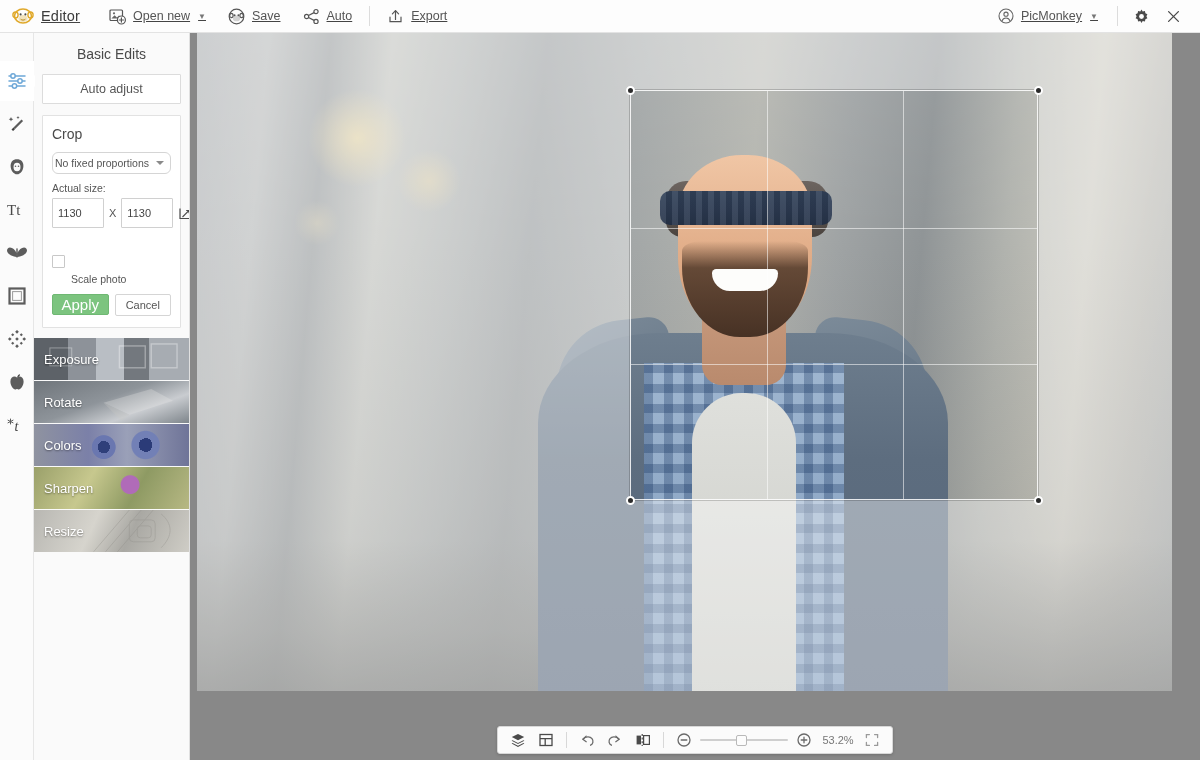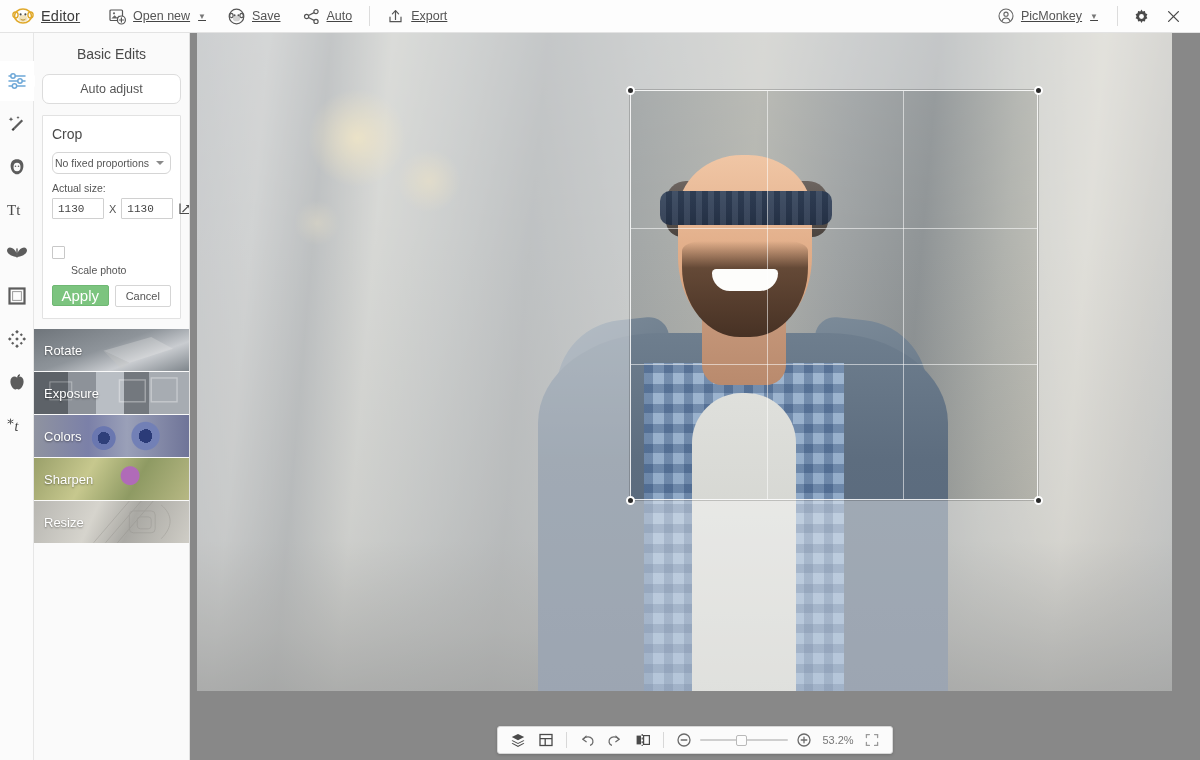--- a/index.html
+++ b/index.html
@@ -57,43 +57,43 @@
     display: flex; flex-direction: column; overflow: hidden;
   }
   .panel-title {
     text-align: center; font-size: 14px; color: #4a4a4a; padding: 13px 0 12px;
     background: #fafafa;
   }
   .panel-pad { padding: 0 8px; }
   .auto-adjust {
     width: 100%; height: 30px; background: #ffffff; border: 1px solid #dcdcdc;
     font-size: 12.5px; color: #555; display: flex; align-items: center; justify-content: center;
-    cursor: default; border-radius: 7px;
+    cursor: default; border-radius: 1px;
   }
 
   .crop-card {
     margin-top: 11px; background: #ffffff; border: 1px solid #e2e2e2;
     padding: 10px 9px 11px; border-radius: 1px;
   }
   .crop-head { font-size: 14px; color: #4a4a4a; margin-bottom: 10px; }
   .select-box {
     position: relative; width: 100%; height: 22px; border: 1px solid #d5d5d5; background: #fff;
     display: flex; align-items: center; padding: 0 18px 0 2px; font-size: 10.5px; color: #555;
     cursor: default; border-radius: 6px;
   }
   .select-box .sel-caret {
     position: absolute; right: 6px; top: 50%; transform: translateY(-50%);
     width: 0; height: 0; border-left: 4px solid transparent; border-right: 4px solid transparent;
     border-top: 4px solid #8a8a8a;
   }
   .field-label { font-size: 10.5px; color: #555; margin: 8px 0 4px; }
   .size-row { display: flex; align-items: center; gap: 5px; }
   .num-input {
-    width: 52px; height: 21px; border: 1px solid #d0d0d0; background: #fff;
-    font-size: 11px; color: #444; padding: 0 5px; font-family: Liberation Mono, monospace;
+    width: 52px; height: 30px; border: 1px solid #d0d0d0; background: #fff;
+    font-size: 11px; color: #444; padding: 0 5px; font-family: Liberation Sans, sans-serif;
     border-radius: 1px; outline: none;
   }
   .x-lbl { font-size: 11px; color: #555; }
   .link-icon { width: 20px; height: 20px; display: flex; align-items: center; justify-content: center; color: #4a4a4a; cursor: default; }
   .check-row { display: flex; align-items: center; gap: 6px; margin: 9px 0 9px; }
   .chk { width: 13px; height: 13px; border: 1px solid #c8c8c8; background: #fff; border-radius: 1px; }
   .chk-lbl { font-size: 10.5px; color: #555; margin-top: 36px; }
   .btn-row { display: flex; gap: 6px; }
   .btn-apply {
     flex: 1; height: 21px; background: #7cc47f; border: 1px solid #6fb873; color: #ffffff;
@@ -518,35 +518,35 @@
             </div>
             <div class="btn-cancel">
               <span>Cancel</span>
             </div>
           </div>
         </div>
       </div>
 
       <div class="tiles">
         <div class="tile">
-          <div class="tile-bg tg2"></div>
-          <svg class="tile-lines" viewBox="0 0 156 42" preserveAspectRatio="none">
-            <path d="M70 22 L118 8 L140 20 L96 34 Z" fill="#e8e8e6" opacity=".85"></path>
-            <path d="M70 22 L96 34 L88 40 Z" fill="#c9c9c6" opacity=".8"></path>
-          </svg>
-          <span class="tile-lbl">Rotate</span>
-        </div>
-        <div class="tile">
           <div class="tile-bg tg3"></div>
           <svg class="tile-lines" viewBox="0 0 156 42" preserveAspectRatio="none">
             <rect x="86" y="8" width="26" height="22" fill="none" stroke="#fff" stroke-width="1.4"></rect>
             <rect x="118" y="6" width="26" height="24" fill="none" stroke="#fff" stroke-width="1.4"></rect>
             <rect x="16" y="10" width="22" height="18" fill="none" stroke="#fff" stroke-width="1"></rect>
           </svg>
           <span class="tile-lbl">Exposure</span>
+        </div>
+        <div class="tile">
+          <div class="tile-bg tg2"></div>
+          <svg class="tile-lines" viewBox="0 0 156 42" preserveAspectRatio="none">
+            <path d="M70 22 L118 8 L140 20 L96 34 Z" fill="#e8e8e6" opacity=".85"></path>
+            <path d="M70 22 L96 34 L88 40 Z" fill="#c9c9c6" opacity=".8"></path>
+          </svg>
+          <span class="tile-lbl">Rotate</span>
         </div>
         <div class="tile">
           <div class="tile-bg tg4"></div>
           <span class="tile-lbl">Colors</span>
         </div>
         <div class="tile">
           <div class="tile-bg tg5"></div>
           <span class="tile-lbl">Sharpen</span>
         </div>
         <div class="tile">

